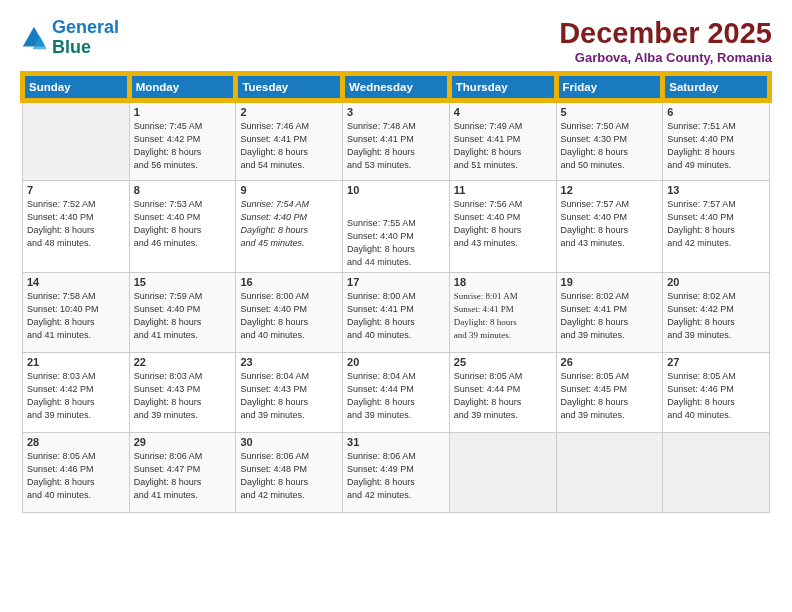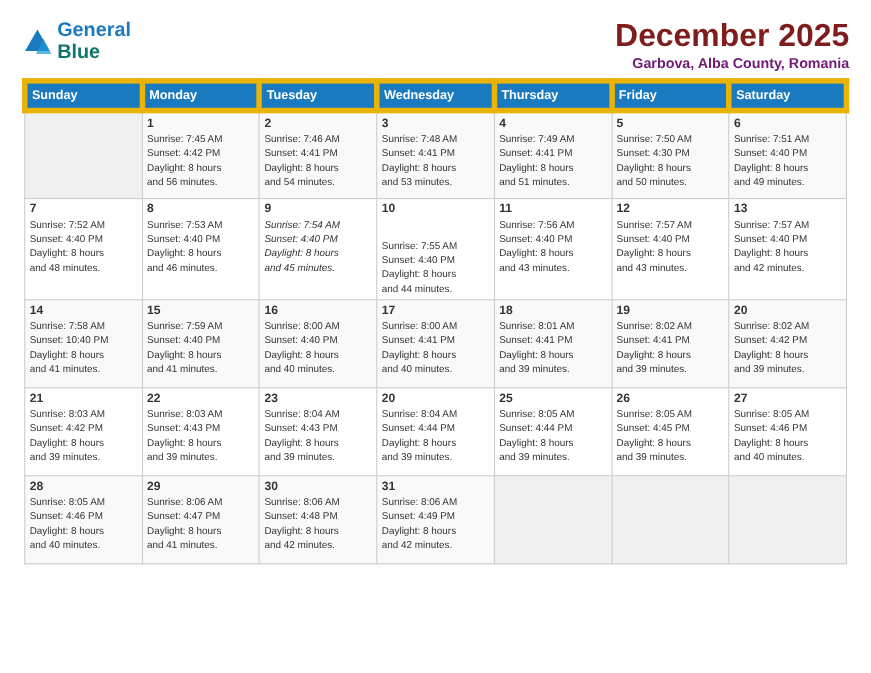--- a/index.html
+++ b/index.html
@@ -251,21 +251,21 @@
           </td>
           <td>
             <span class="day-num">17</span>
             <div class="day-info" style="white-space: pre-line;">Sunrise: 8:00 AM
 Sunset: 4:41 PM
 Daylight: 8 hours
 and 40 minutes.</div>
           </td>
           <td>
             <span class="day-num">18</span>
-            <div class="day-info" style="white-space: pre-line;">Sunrise: 8:01 AM
+            <div class="day-info" style="white-space: pre-line; font-family: Liberation Serif, serif;">Sunrise: 8:01 AM
 Sunset: 4:41 PM
 Daylight: 8 hours
 and 39 minutes.</div>
           </td>
           <td>
             <span class="day-num">19</span>
             <div class="day-info" style="white-space: pre-line;">Sunrise: 8:02 AM
 Sunset: 4:41 PM
 Daylight: 8 hours
 and 39 minutes.</div>

